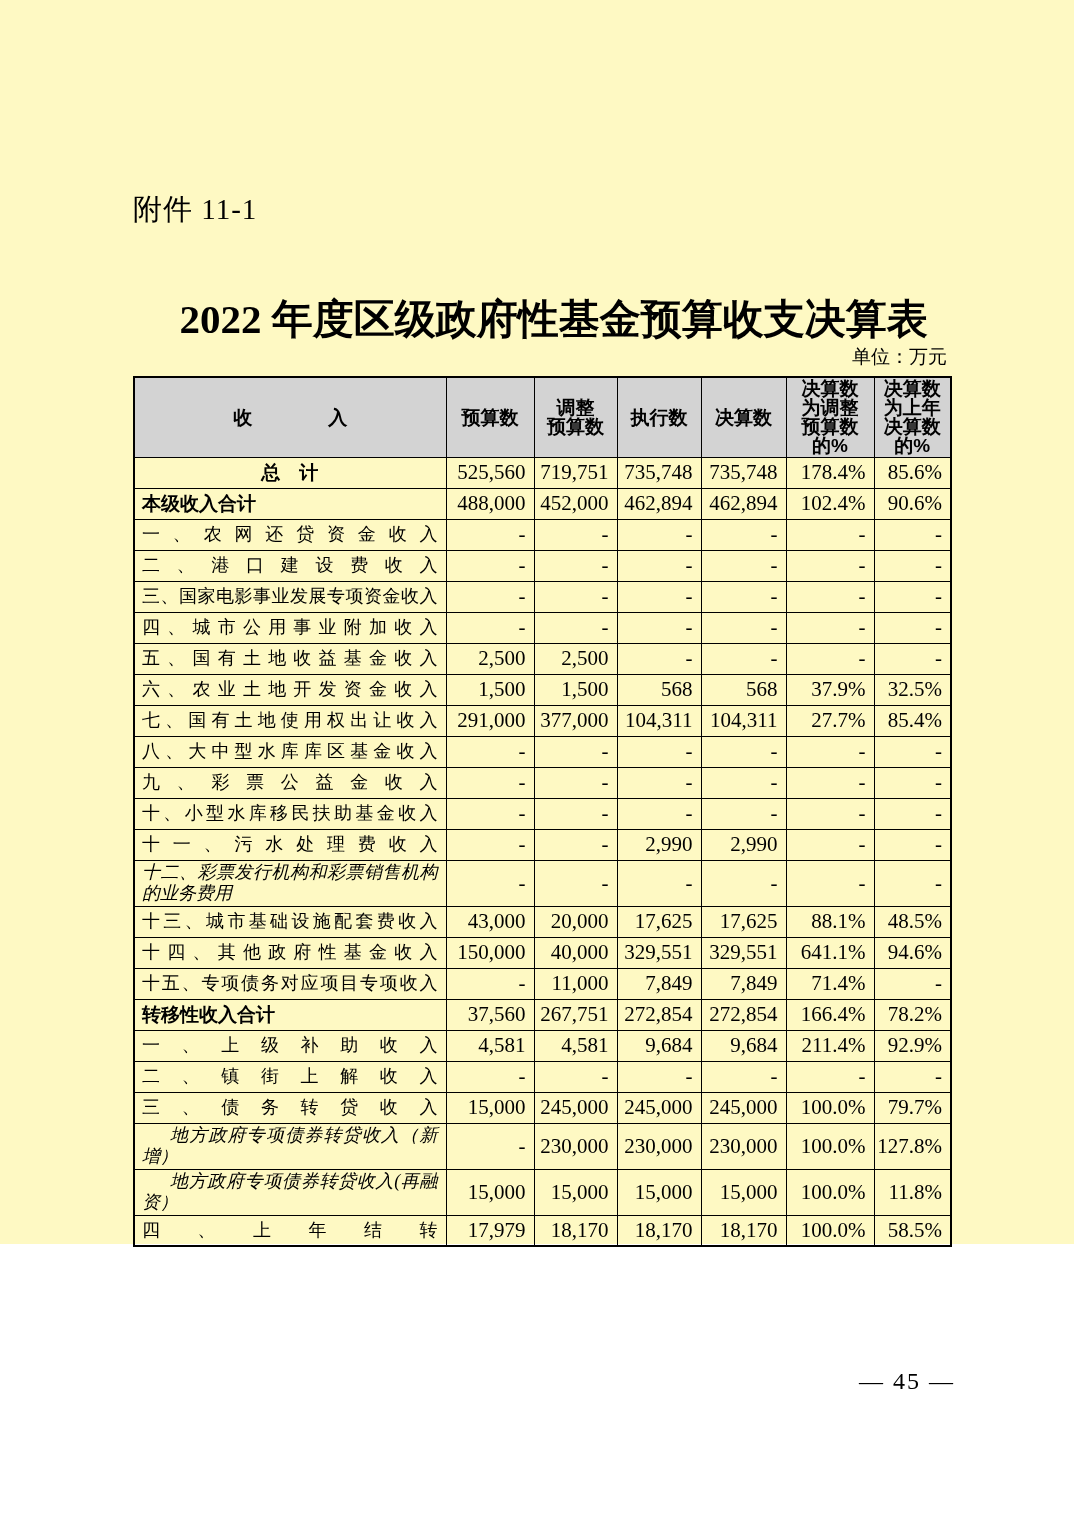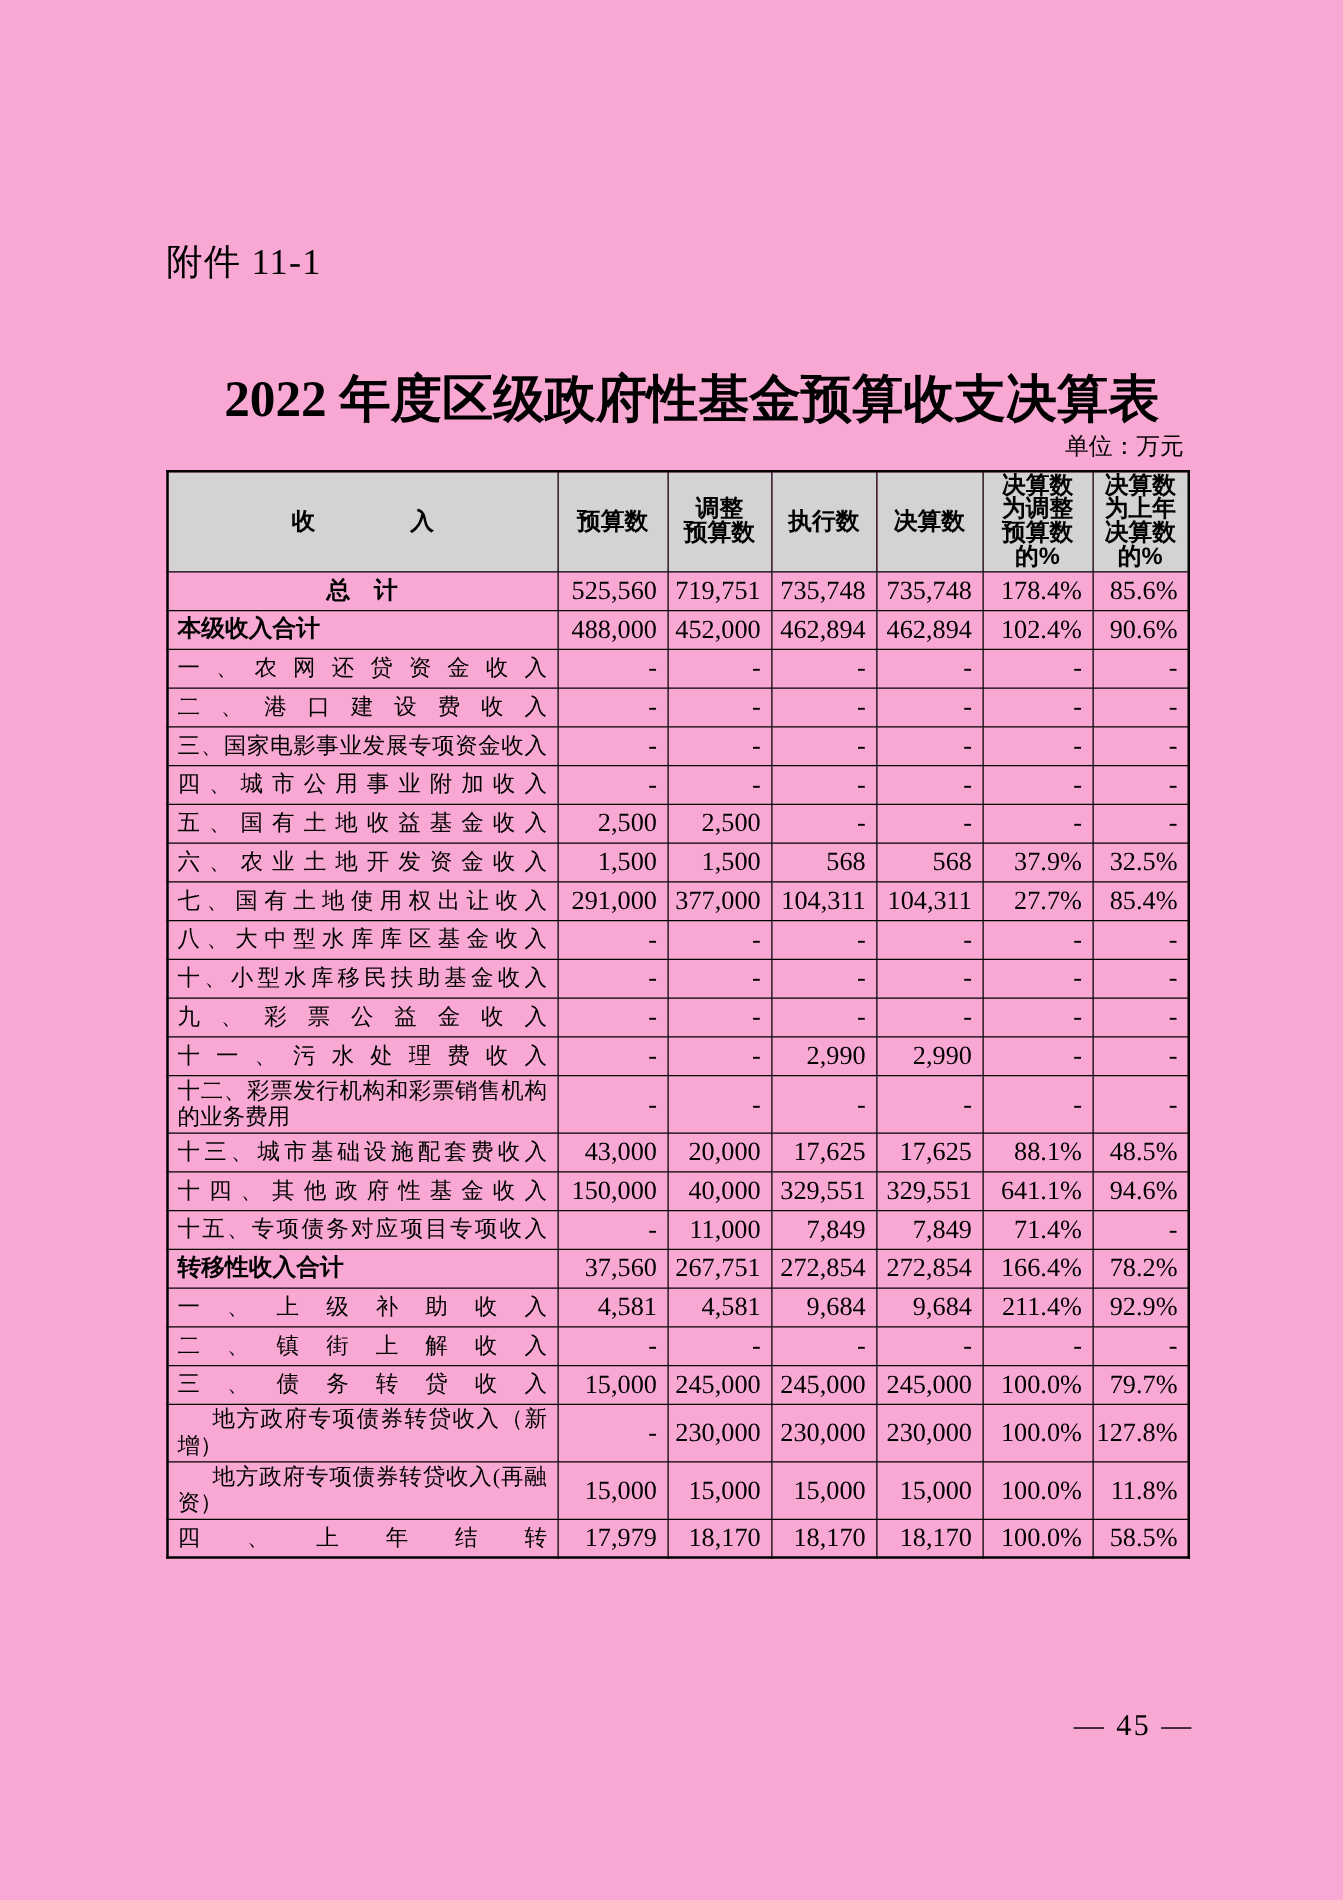--- a/index.html
+++ b/index.html
@@ -13,22 +13,22 @@
     background: #ffffff;
   }
   body {
     width: 1074px; height: 1520px;
     overflow: hidden;
     font-family: "Liberation Serif", serif;
     color: var(--text-c);
   }
   .page {
     position: relative;
-    width: 1074px; height: 1520px;
-    background: #f9a8d4;
+    width: 1074px; height: 1244px;
+    background: #fef9c3;
     padding-left: 40px;
   }
   .attachment {
     position: absolute;
     left: 133px; top: 190px;
     font-size: 29px;
     letter-spacing: 1px;
   }
   .title {
     position: absolute;
@@ -95,20 +95,21 @@
   tr.plain td.label {
     text-align: justify;
     text-align-last: justify;
     text-justify: inter-character;
     margin-top: 31px;
   }
   tr.tall td { height: 46px; }
   tr.tall td.label {
     text-align: justify;
     text-justify: inter-character;
+    font-style: italic;
   }
   tr.indent td.label { text-indent: 28px; }
   tr.bold td.label,
   tr.total td.label {
     font-family: "Liberation Sans", sans-serif;
     font-weight: bold;
     font-size: 19px;
   }
   tr.total td.label { text-align: center; text-align-last: center; }
   .page-number {
@@ -247,30 +248,30 @@
         <tr class="plain">
           <td class="label">八、大中型水库库区基金收入</td>
           <td class="num">-</td>
           <td class="num">-</td>
           <td class="num">-</td>
           <td class="num">-</td>
           <td class="num">-</td>
           <td class="num">-</td>
         </tr>
         <tr class="plain">
+          <td class="label">九、彩票公益金收入</td>
+          <td class="num">-</td>
+          <td class="num">-</td>
+          <td class="num">-</td>
+          <td class="num">-</td>
+          <td class="num">-</td>
+          <td class="num">-</td>
+        </tr>
+        <tr class="plain">
           <td class="label">十、小型水库移民扶助基金收入</td>
-          <td class="num">-</td>
-          <td class="num">-</td>
-          <td class="num">-</td>
-          <td class="num">-</td>
-          <td class="num">-</td>
-          <td class="num">-</td>
-        </tr>
-        <tr class="plain">
-          <td class="label">九、彩票公益金收入</td>
           <td class="num">-</td>
           <td class="num">-</td>
           <td class="num">-</td>
           <td class="num">-</td>
           <td class="num">-</td>
           <td class="num">-</td>
         </tr>
         <tr class="plain">
           <td class="label">十一、污水处理费收入</td>
           <td class="num">-</td>

